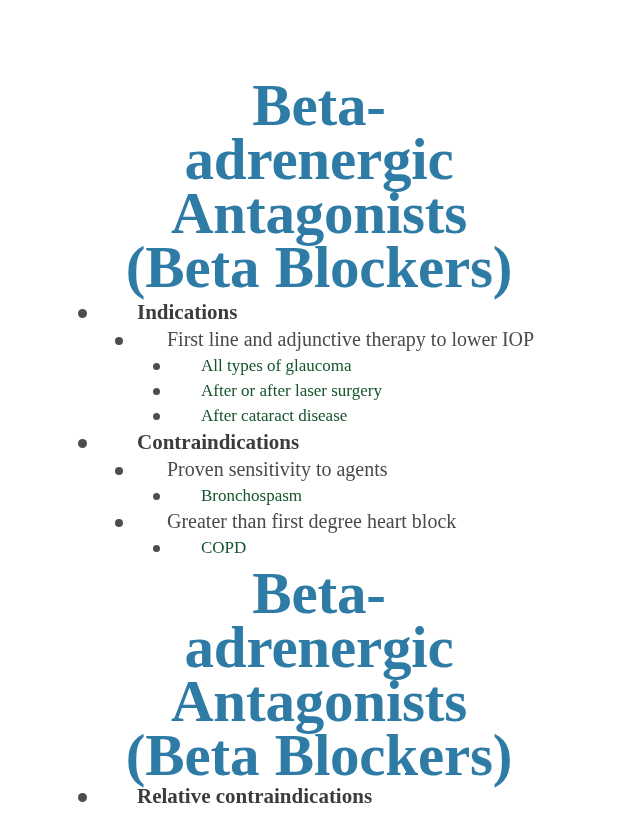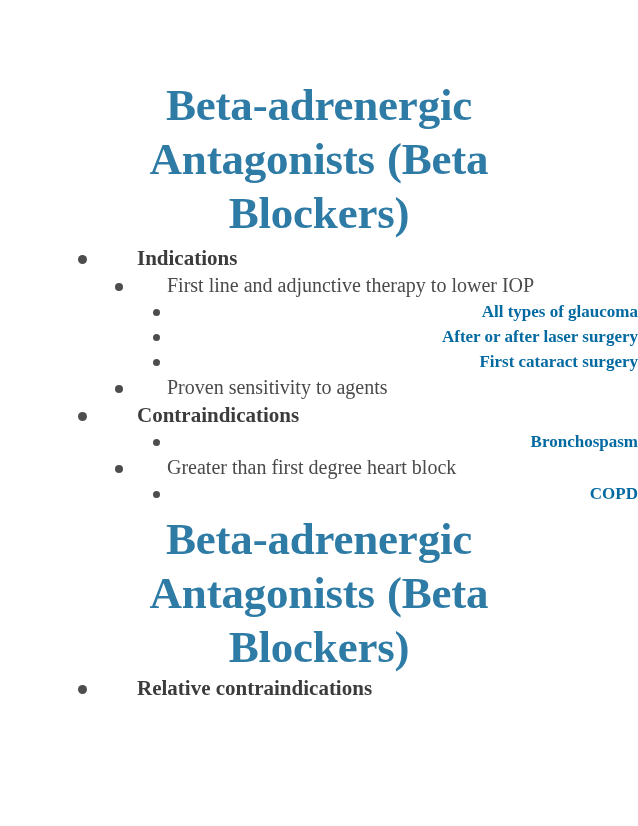--- a/index.html
+++ b/index.html
@@ -22,21 +22,21 @@
     width: 638px;
     height: 826px;
     background: #ffffff;
   }
 
   
   .slide-title {
     color: #2e7ba6;
     font-family: "Liberation Serif", "DejaVu Serif", serif;
     font-weight: bold;
-    font-size: 45px;
+    font-size: 59px;
     line-height: 54px;
     text-align: center;
     width: 392px;
     margin: 0 auto;
     letter-spacing: -0.2px;
     word-spacing: 1px;
   }
 
   .title-block-1 {
     padding-top: 78px;
@@ -106,23 +106,22 @@
   }
   .lvl2 .row-text {
     padding-left: 167px;
     padding-right: 86px;
   }
 
   
   .lvl3 {
     font-size: 17px;
     line-height: 25px;
-    font-weight: bold;
-    color: #0369a1;
-    text-align: right;
+    font-weight: normal;
+    color: #14532d;
   }
   .lvl3 .bullet {
     left: 153px;
     top: 10px;
     width: 7px;
     height: 7px;
   }
   .lvl3 .row-text {
     padding-left: 201px;
   }
@@ -157,31 +156,31 @@
       <span class="row-text">All types of glaucoma</span>
     </div>
 
     <div class="outline-row lvl3">
       <span class="bullet"></span>
       <span class="row-text">After or after laser surgery</span>
     </div>
 
     <div class="outline-row lvl3">
       <span class="bullet"></span>
-      <span class="row-text">First cataract surgery</span>
+      <span class="row-text">After cataract disease</span>
+    </div>
+
+    <div class="outline-row lvl1">
+      <span class="bullet"></span>
+      <span class="row-text">Contraindications</span>
     </div>
 
     <div class="outline-row lvl2">
       <span class="bullet"></span>
       <span class="row-text">Proven sensitivity to agents</span>
-    </div>
-
-    <div class="outline-row lvl1">
-      <span class="bullet"></span>
-      <span class="row-text">Contraindications</span>
     </div>
 
 
     <div class="outline-row lvl3">
       <span class="bullet"></span>
       <span class="row-text">Bronchospasm</span>
     </div>
 
     <div class="outline-row lvl2">
       <span class="bullet"></span>

